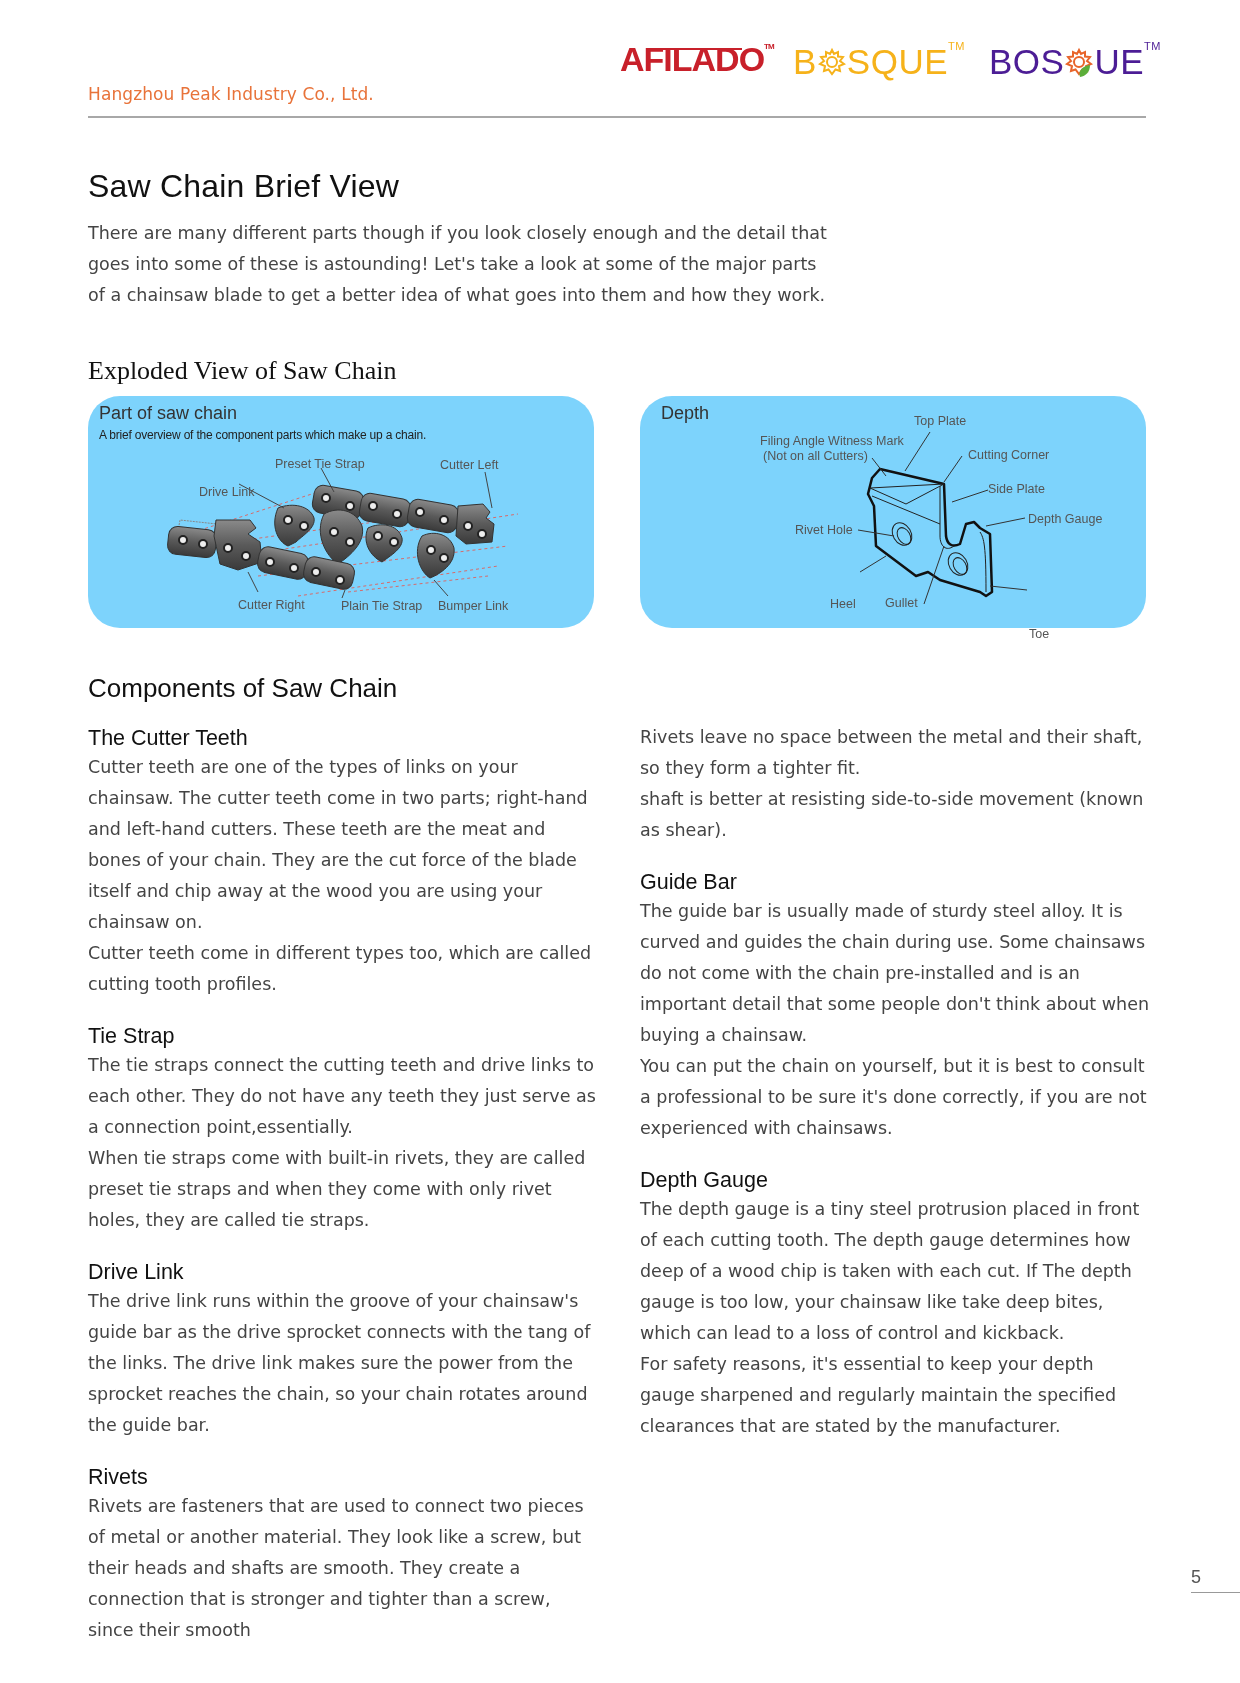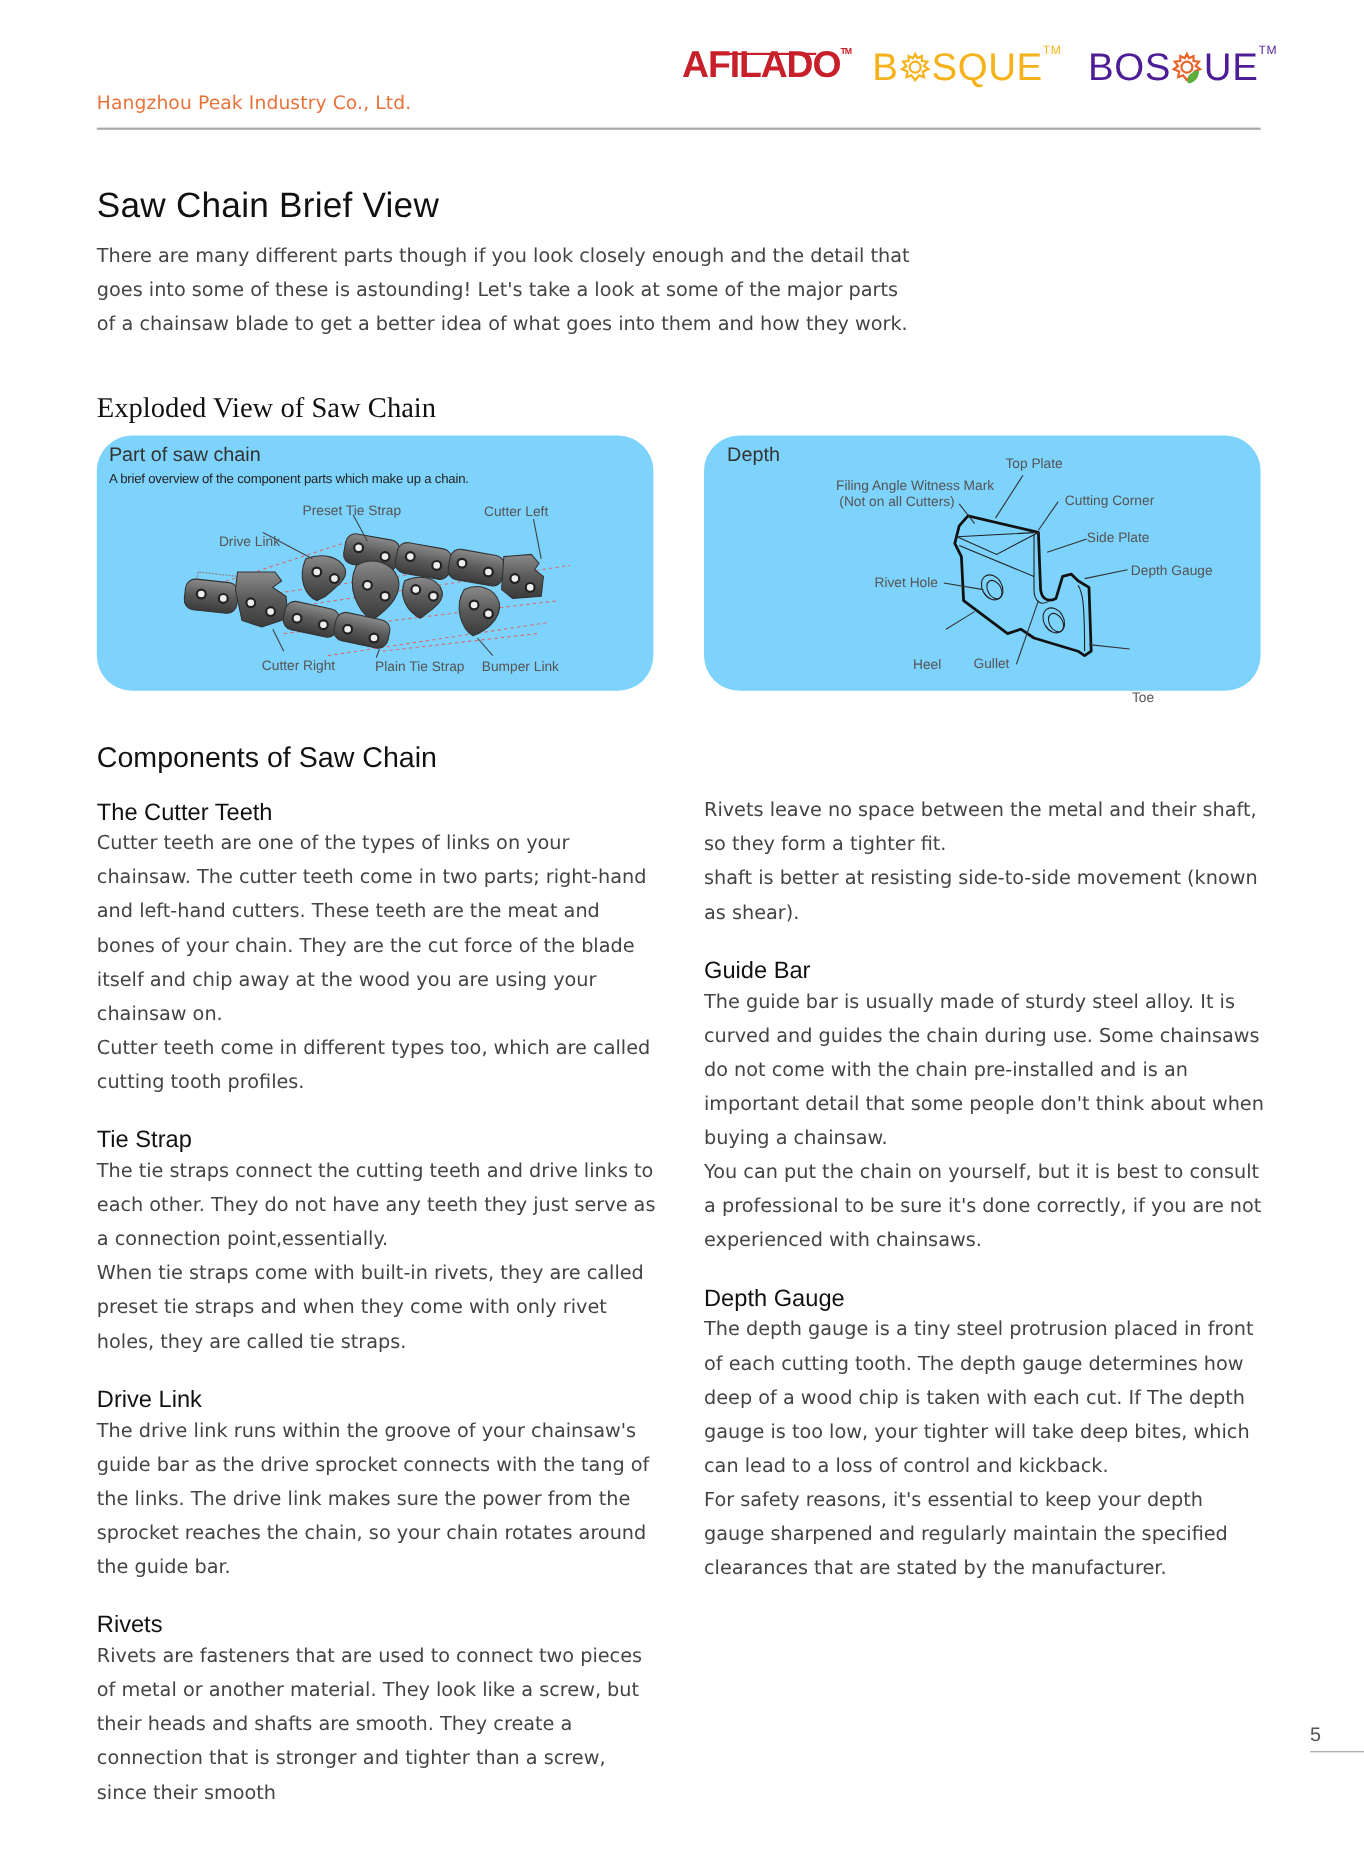--- a/index.html
+++ b/index.html
@@ -237,18 +237,18 @@
 
 <div class="abs col col-right">
   <p class="p">Rivets leave no space between the metal and their shaft, so they form a tighter fit.</p>
   <p class="p">shaft is better at resisting side-to-side movement (known as shear).</p>
   <div class="gap"></div>
   <h3 class="sec-h">Guide Bar</h3>
   <p class="p">The guide bar is usually made of sturdy steel alloy. It is curved and guides the chain during use. Some chainsaws do not come with the chain pre-installed and is an important detail that some people don't think about when buying a chainsaw.</p>
   <p class="p">You can put the chain on yourself, but it is best to consult a professional to be sure it's done correctly, if you are not experienced with chainsaws.</p>
   <div class="gap"></div>
   <h3 class="sec-h">Depth Gauge</h3>
-  <p class="p">The depth gauge is a tiny steel protrusion placed in front of each cutting tooth. The depth gauge determines how deep of a wood chip is taken with each cut. If The depth gauge is too low, your tighter will take deep bites, which can lead to a loss of control and kickback.</p>
+  <p class="p">The depth gauge is a tiny steel protrusion placed in front of each cutting tooth. The depth gauge determines how deep of a wood chip is taken with each cut. If The depth gauge is too low, your chainsaw like take deep bites, which can lead to a loss of control and kickback.</p>
   <p class="p">For safety reasons, it's essential to keep your depth gauge sharpened and regularly maintain the specified clearances that are stated by the manufacturer.</p>
 </div>
 
 <div class="abs pagenum">5</div>
 <div class="abs pagerule"></div>
 
 </body></html>

